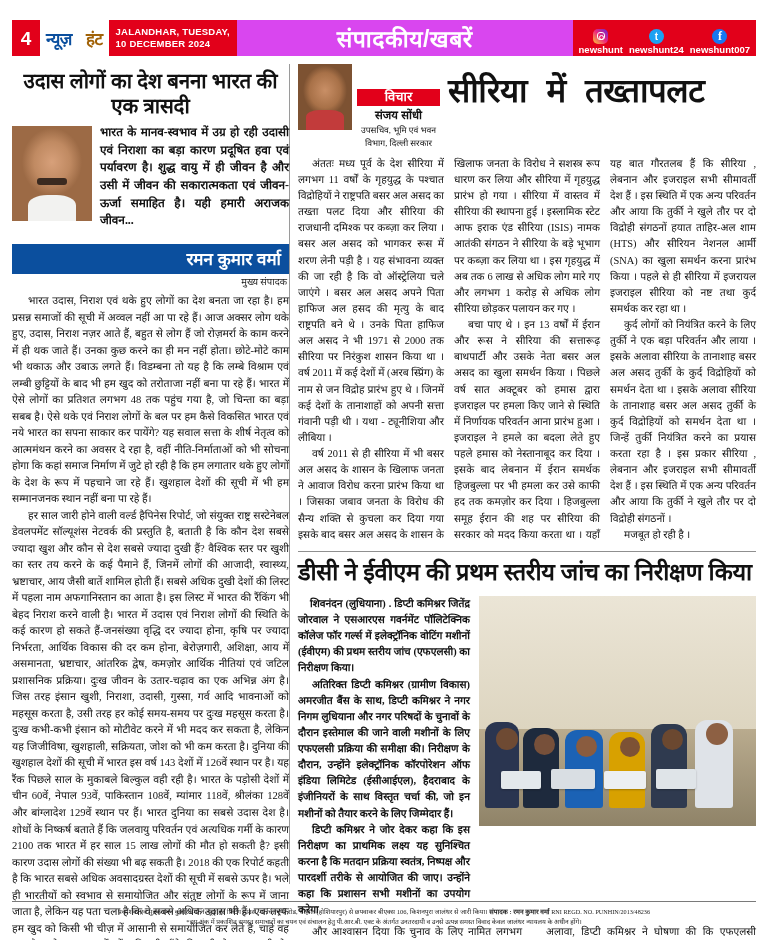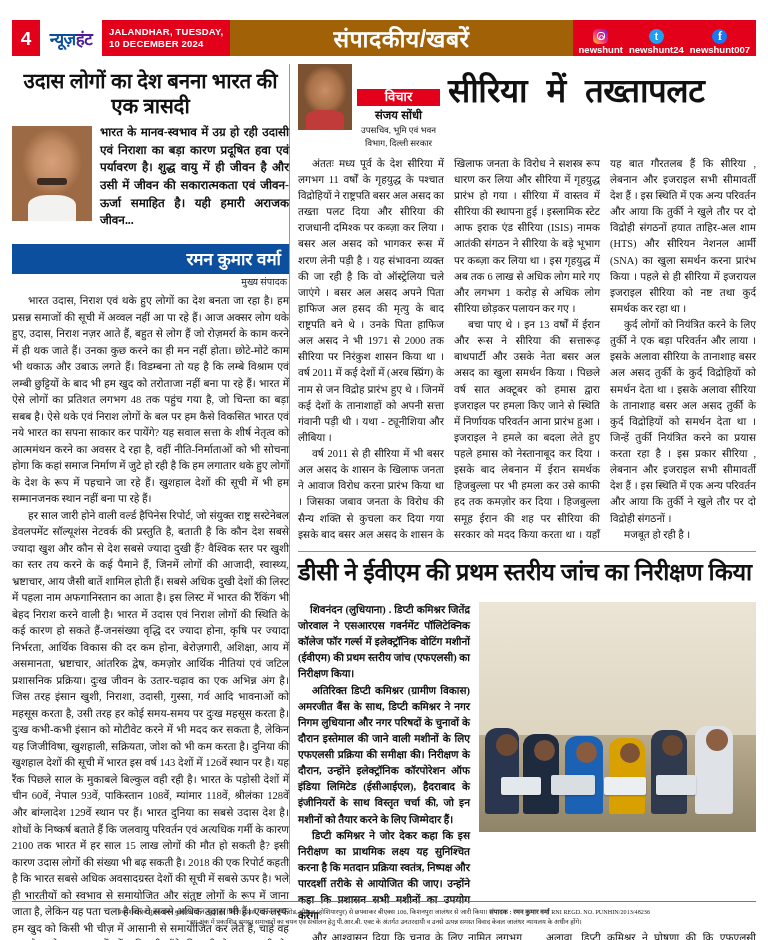--- a/index.html
+++ b/index.html
@@ -43,37 +43,37 @@
     min-width: 62px;
   }
   .brand-text {
     font-family: "Liberation Sans", sans-serif;
     font-weight: bold;
     font-size: 17px;
     letter-spacing: -0.5px;
     white-space: nowrap;
   }
   .brand-blue { color: #0b4f9e; }
-  .brand-red { color: #4c1d95; }
+  .brand-red { color: #a16207; padding-left: 14px; }
   .dateline {
     background: #e2001a;
     color: #ffffff;
     display: flex;
     flex-direction: column;
     justify-content: center;
     padding: 0 7px;
     font-family: "Liberation Sans", sans-serif;
     font-weight: bold;
     font-size: 9.5px;
     line-height: 1.28;
     letter-spacing: 0.2px;
     white-space: nowrap;
   }
   .section-title {
-    background: #a16207;
+    background: #d946ef;
     color: #ffffff;
     flex: 1;
     display: flex;
     align-items: center;
     justify-content: center;
     font-family: "Liberation Sans", sans-serif;
     font-weight: bold;
     font-size: 23px;
     letter-spacing: 0.5px;
   }
@@ -242,21 +242,21 @@
 
   .hr-thin { border-top: 1px solid #8f8f8f; margin: 8px 0 0 0; }
 
   
   .evm-head {
     font-family:"Liberation Sans",sans-serif;
     font-weight:bold;
     font-size:23.5px;
     line-height:1.2;
     letter-spacing:-0.3px;
-    margin: 6px 0 16px 0;
+    margin: 6px 0 10px 0;
   }
   .evm-wrap { display:flex; gap:9px; }
   .evm-textcol { width: 172px; font-size:10.4px; line-height:1.55; text-align:justify; }
   .evm-textcol p { margin:0; text-indent:14px;font-weight:bold; }
   .evm-textcol p.lead { text-indent:12px; }
   .evm-photo {
     flex:1;
     height: 230px;
     position: relative;
     overflow: hidden;

